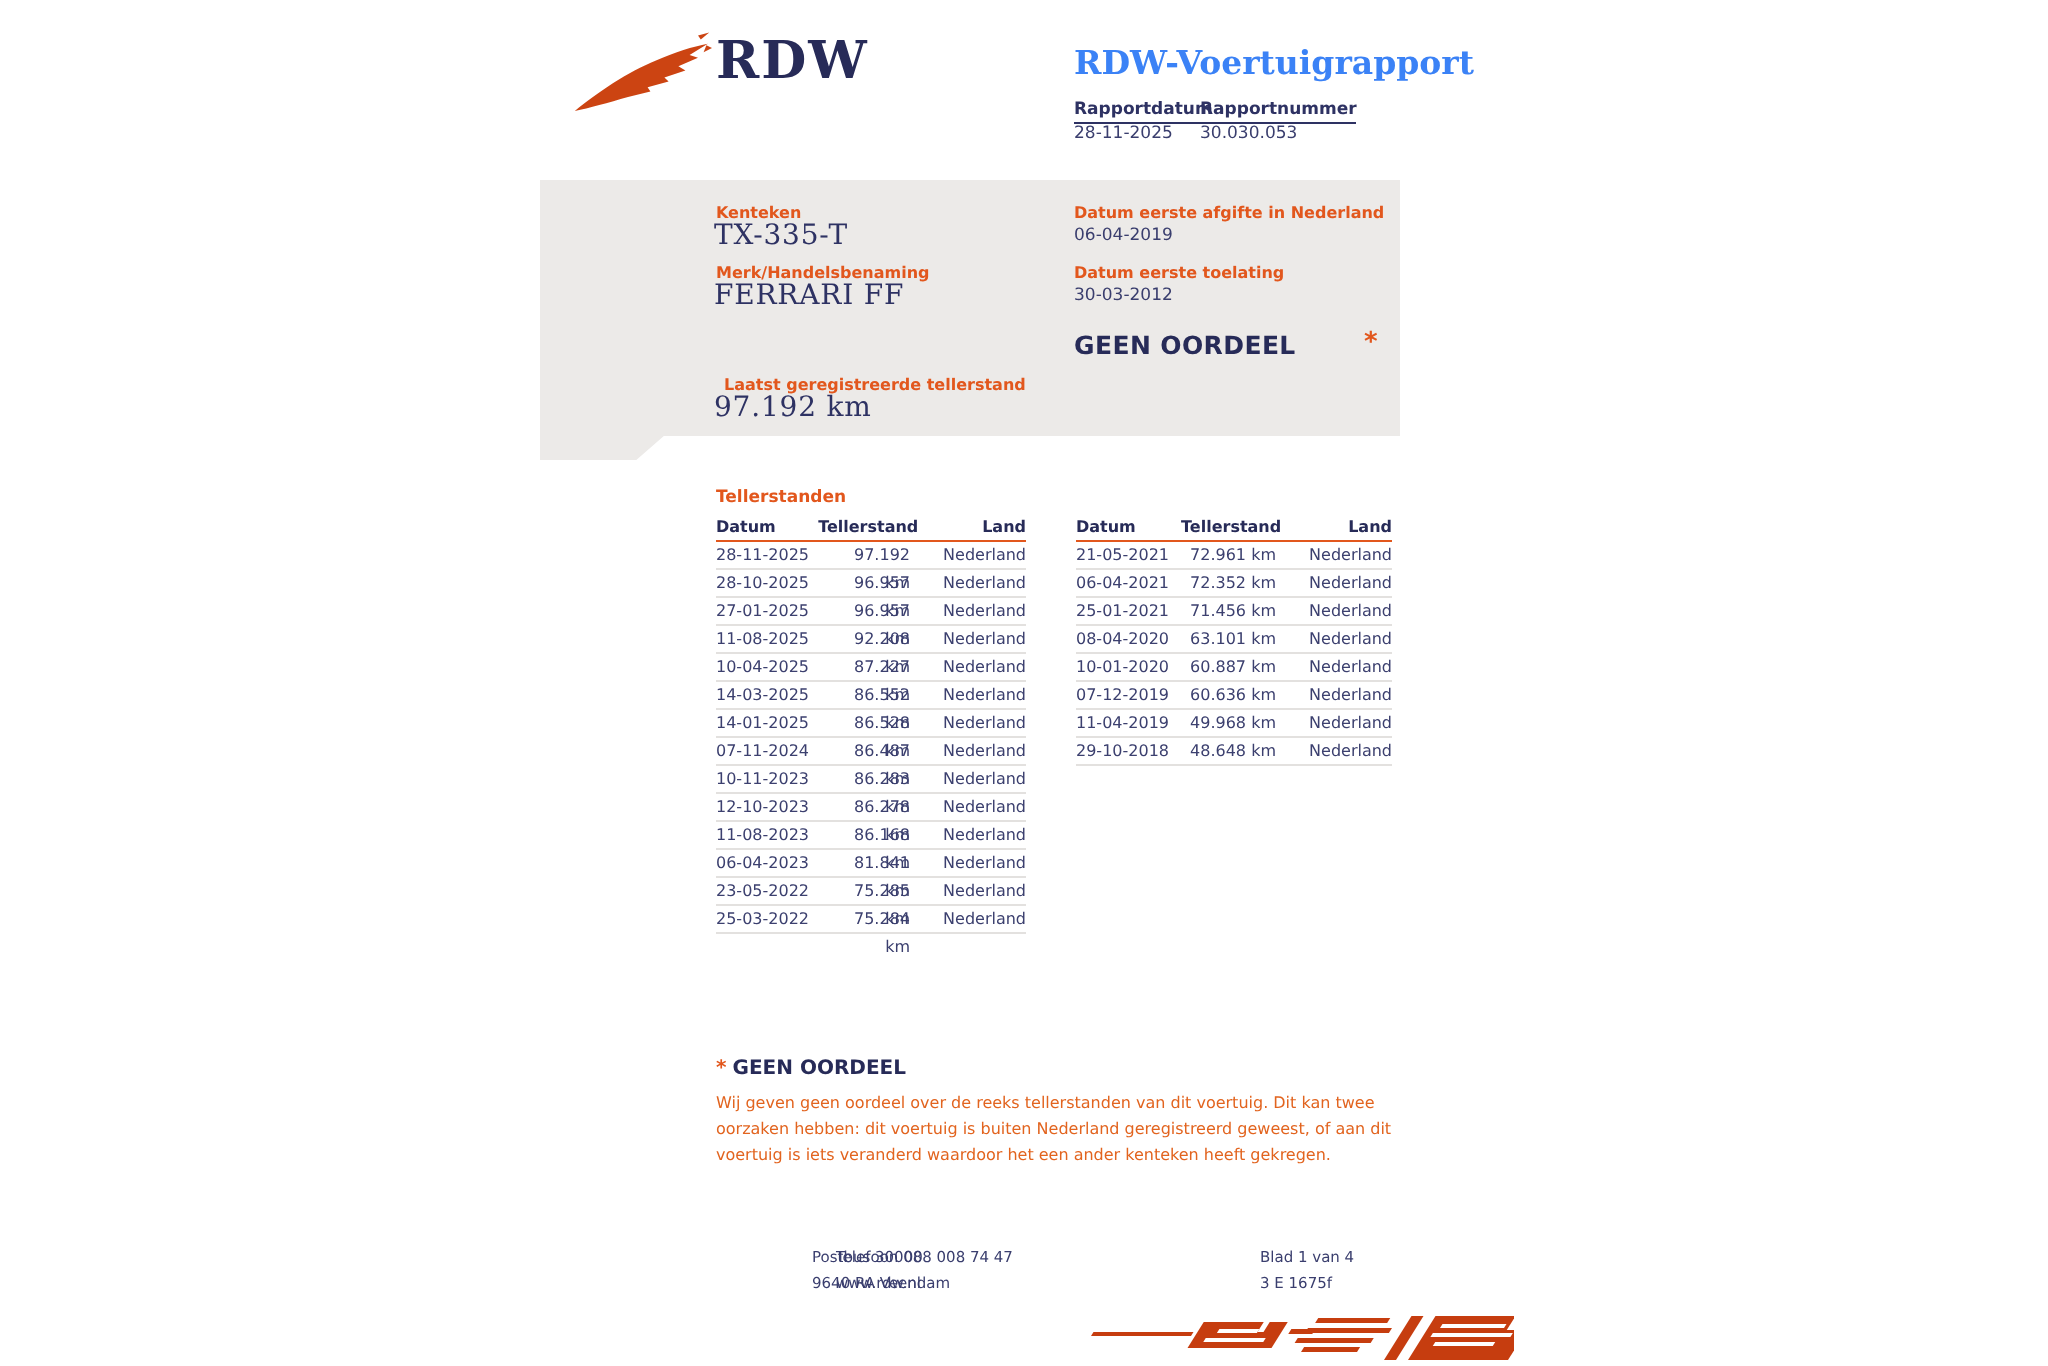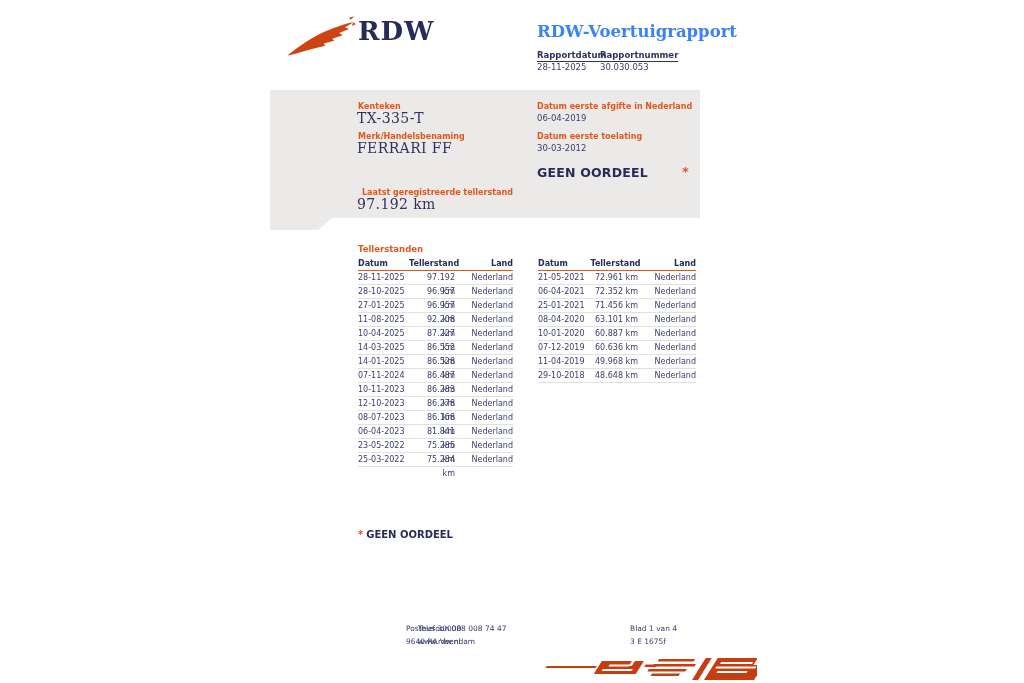--- a/index.html
+++ b/index.html
@@ -147,21 +147,21 @@
         <span class="tcell c-date">10-11-2023</span>
         <span class="tcell c-val">86.283 km</span>
         <span class="tcell c-land">Nederland</span>
       </div>
       <div class="trow">
         <span class="tcell c-date">12-10-2023</span>
         <span class="tcell c-val">86.278 km</span>
         <span class="tcell c-land">Nederland</span>
       </div>
       <div class="trow">
-        <span class="tcell c-date">08-07-2023</span>
+        <span class="tcell c-date">11-08-2023</span>
         <span class="tcell c-val">86.168 km</span>
         <span class="tcell c-land">Nederland</span>
       </div>
       <div class="trow">
         <span class="tcell c-date">06-04-2023</span>
         <span class="tcell c-val">81.841 km</span>
         <span class="tcell c-land">Nederland</span>
       </div>
       <div class="trow">
         <span class="tcell c-date">23-05-2022</span>
@@ -219,20 +219,21 @@
       <div class="trow">
         <span class="tcell c-date">29-10-2018</span>
         <span class="tcell c-val">48.648 km</span>
         <span class="tcell c-land">Nederland</span>
       </div>
     </div>
 
   <div class="note-head">
     <span class="note-star">*</span><span>GEEN OORDEEL</span>
   </div>
+  <div class="note-body">Wij geven geen oordeel over de reeks tellerstanden van dit voertuig. Dit kan twee oorzaken hebben: dit voertuig is buiten Nederland geregistreerd geweest, of aan dit voertuig is iets veranderd waardoor het een ander kenteken heeft gekregen.</div>
 
   <div class="foot f-r1 f-c1">Postbus 30000</div>
   <div class="foot f-r2 f-c1">9640 RA Veendam</div>
   <div class="foot f-r1 f-c2">Telefoon 088 008 74 47</div>
   <div class="foot f-r2 f-c2">www.rdw.nl</div>
   <div class="foot f-r1 f-c3">Blad 1 van 4</div>
   <div class="foot f-r2 f-c3">3 E 1675f</div>
 
   <svg class="deco-svg" viewBox="0 0 212 27" xmlns="http://www.w3.org/2000/svg">
     <g transform="translate(14,0) skewX(-32)" fill="#C63D0F">

